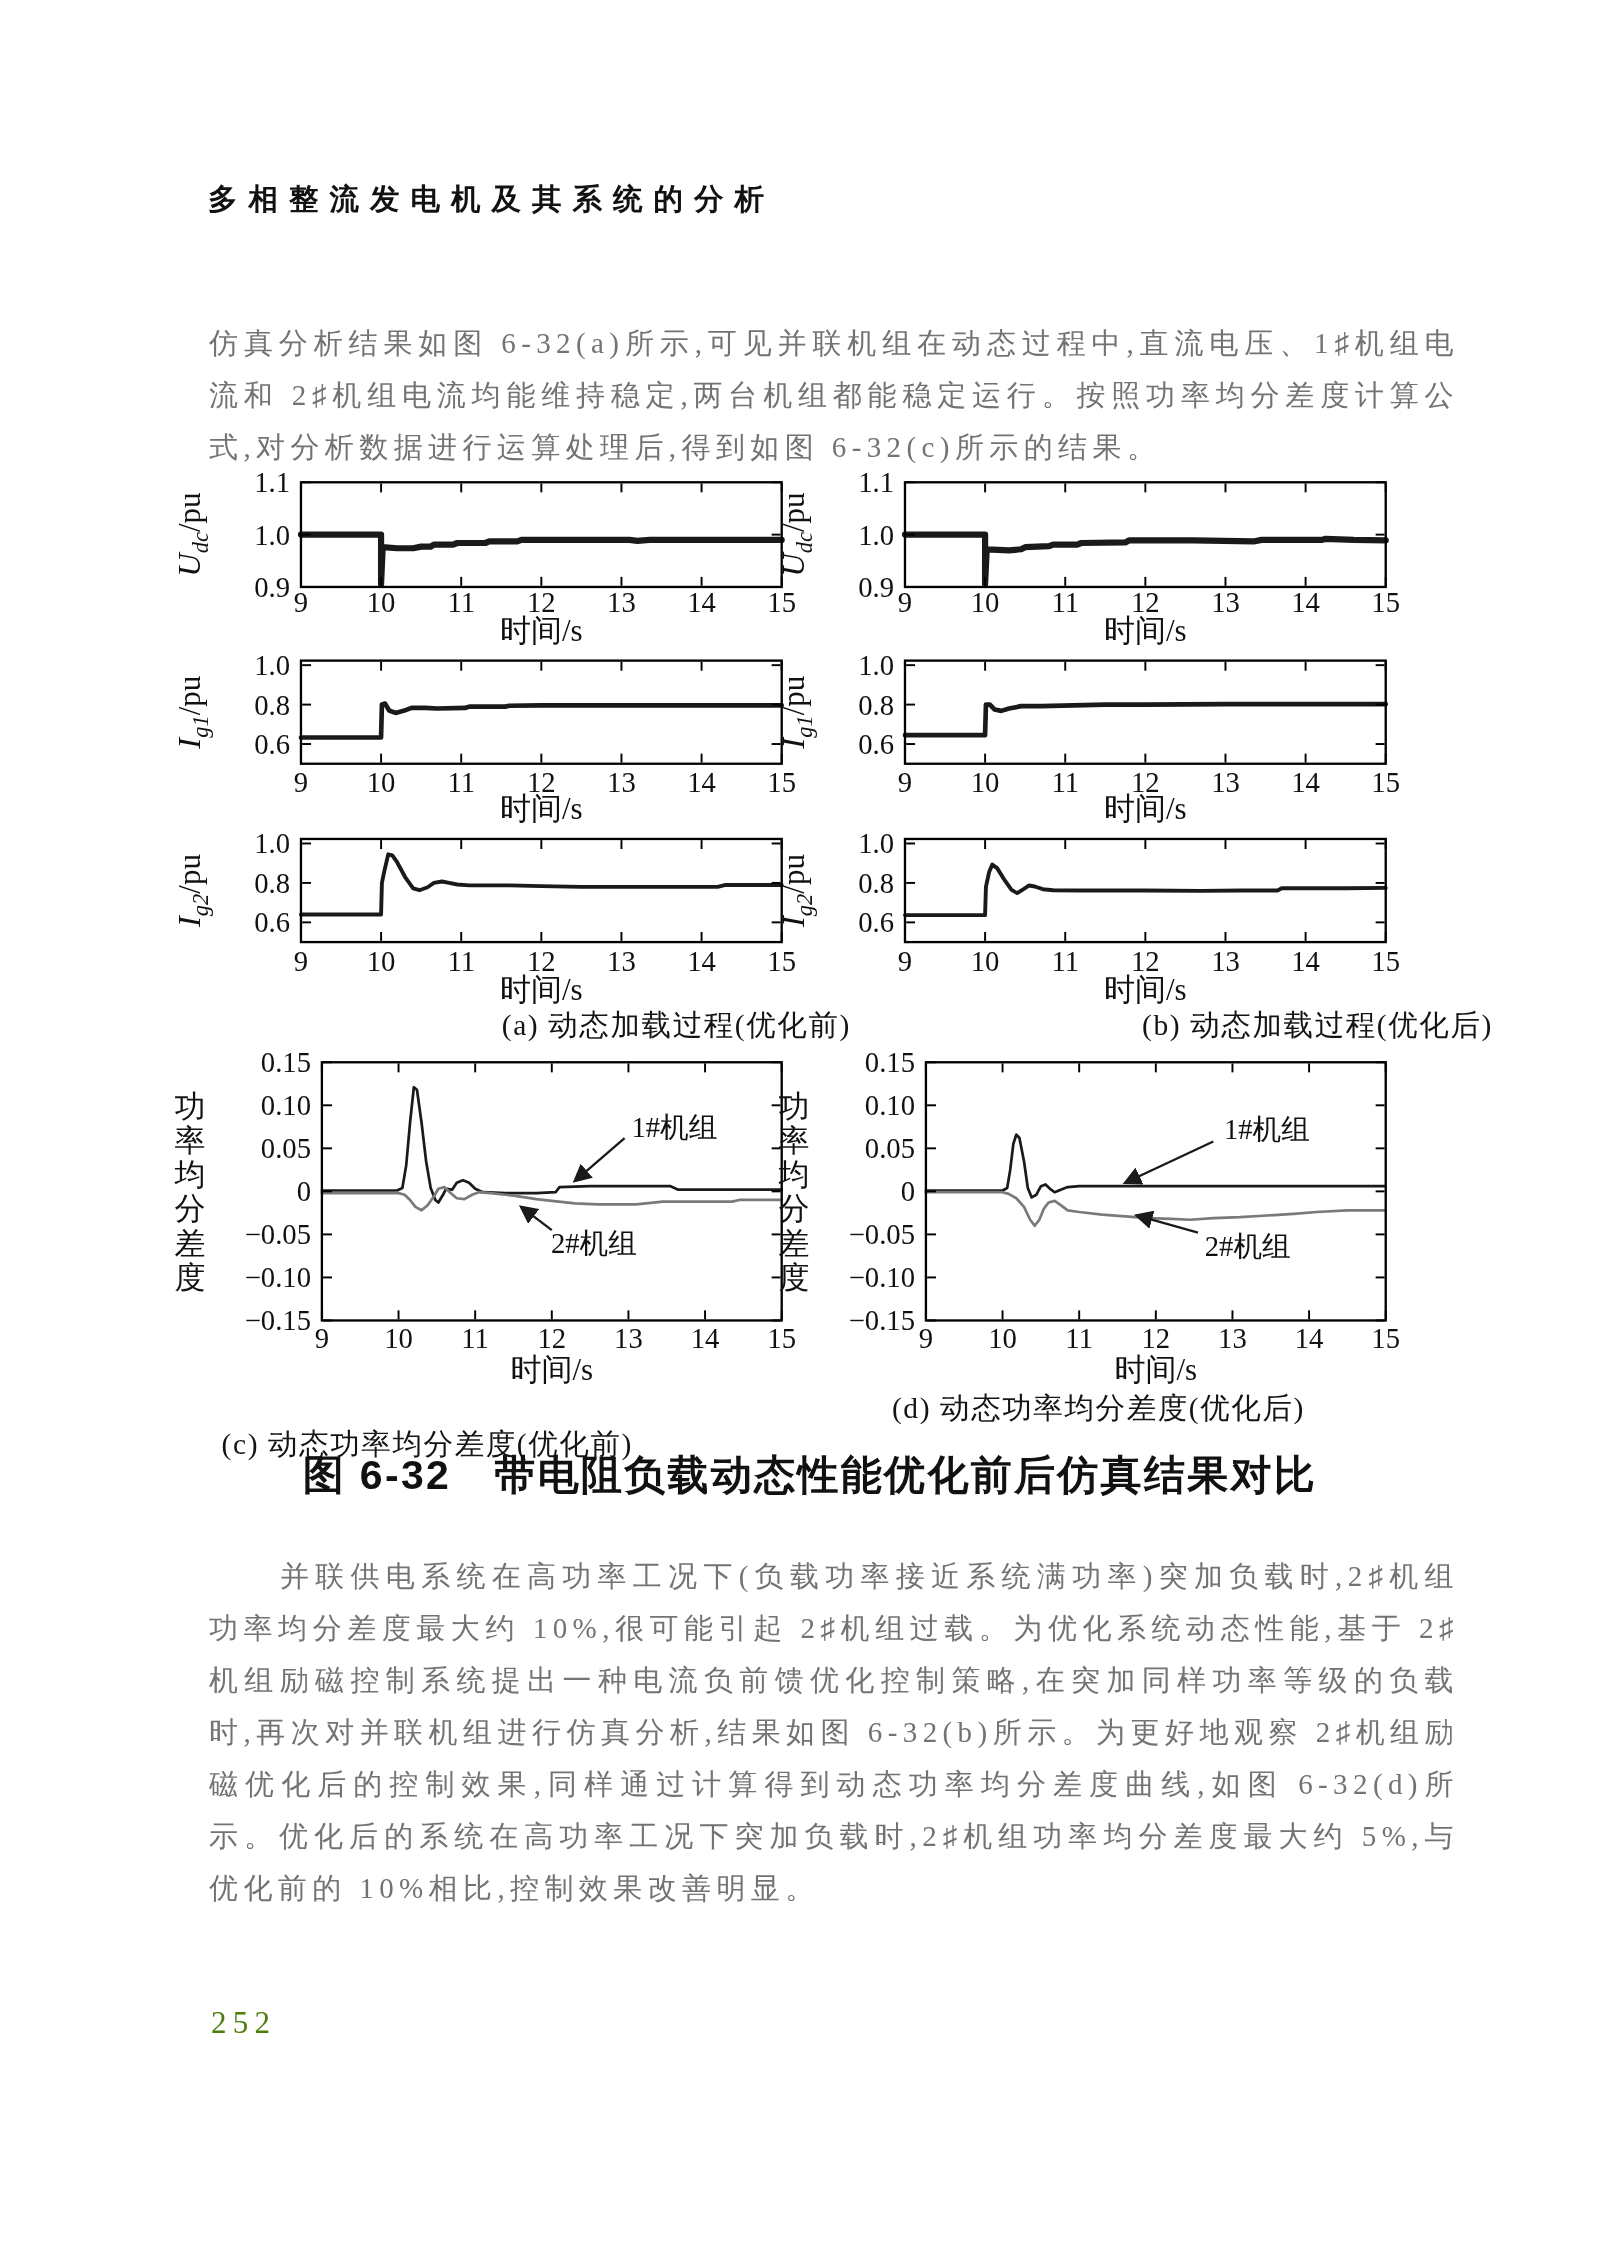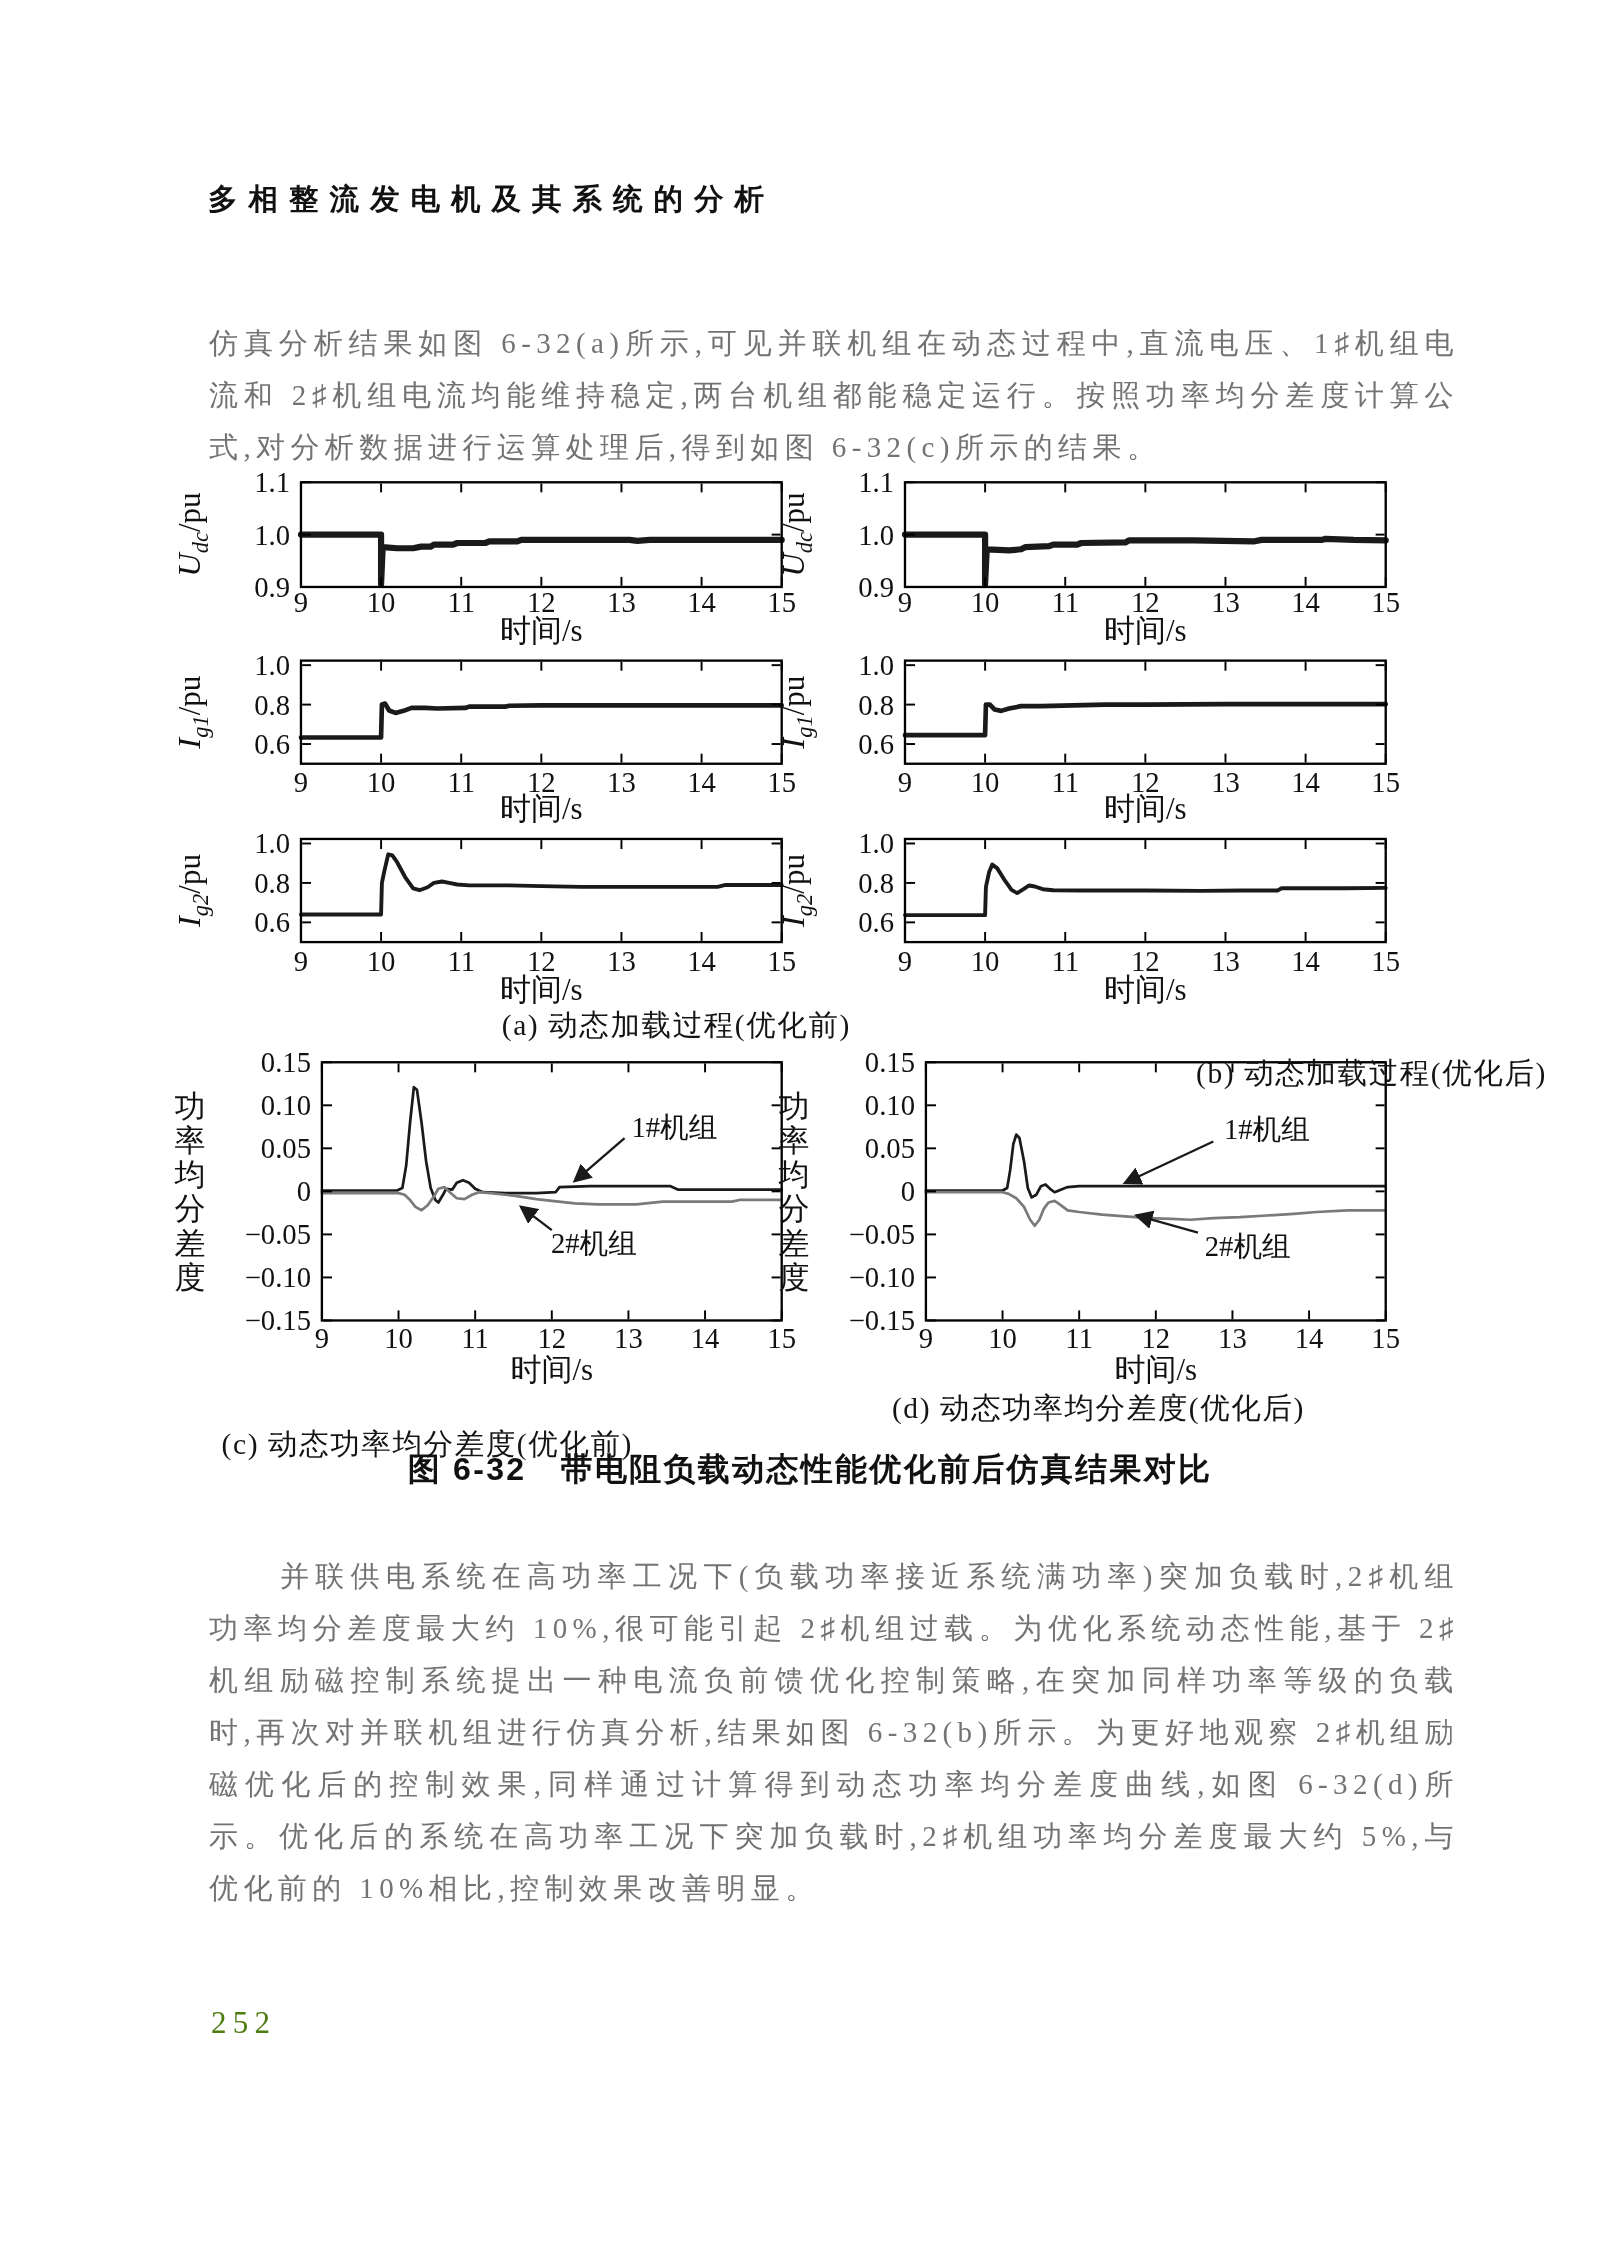--- a/index.html
+++ b/index.html
@@ -15,27 +15,27 @@
     position:absolute; left:209px; width:1250px; font-size:29px; line-height:52px;
     letter-spacing:5.4px; text-align:justify; text-align-last:left; color:#737373;
   }
   .para-1{ top:288px; }
   .para-2{ top:1521px; text-indent:71px; }
   .subcaption{
     position:absolute; width:543px; text-align:right; font-size:29.5px; letter-spacing:1.6px;
     white-space:nowrap; color:#141414;
   }
   .cap-a{ left:308px;  top:1006px; }
-  .cap-b{ left:1004px; top:1006px;margin-top:48px; }
+  .cap-b{ left:950px; top:1006px; }
   .cap-c{ left:90px;  top:1389px;margin-top:36px; }
   .cap-d{ left:762px;  top:1389px; }
   .figure-caption{
     position:absolute; left:0; top:1448px; width:1620px; text-align:center;
     font-family:"Liberation Sans","DejaVu Sans",sans-serif; font-weight:bold;
-    font-size:32px; letter-spacing:2.3px; color:#111;
+    font-size:41px; letter-spacing:2.3px; color:#111;
   }
   .page-number{
     position:absolute; left:211px; top:2005px; font-size:31px; letter-spacing:6.2px; color:#4d7c0f;
   }
   #fig-svg{ position:absolute; left:0; top:0; }
   .tick{ font-family:"Liberation Serif","DejaVu Serif",serif; font-size:37px; fill:#111; }
   .axlabel{ font-family:"Liberation Serif","DejaVu Serif",serif; font-size:40px; fill:#111; }
   .ann{ font-family:"Liberation Serif","DejaVu Serif",serif; font-size:37px; fill:#111; }
 </style>
 </head>

